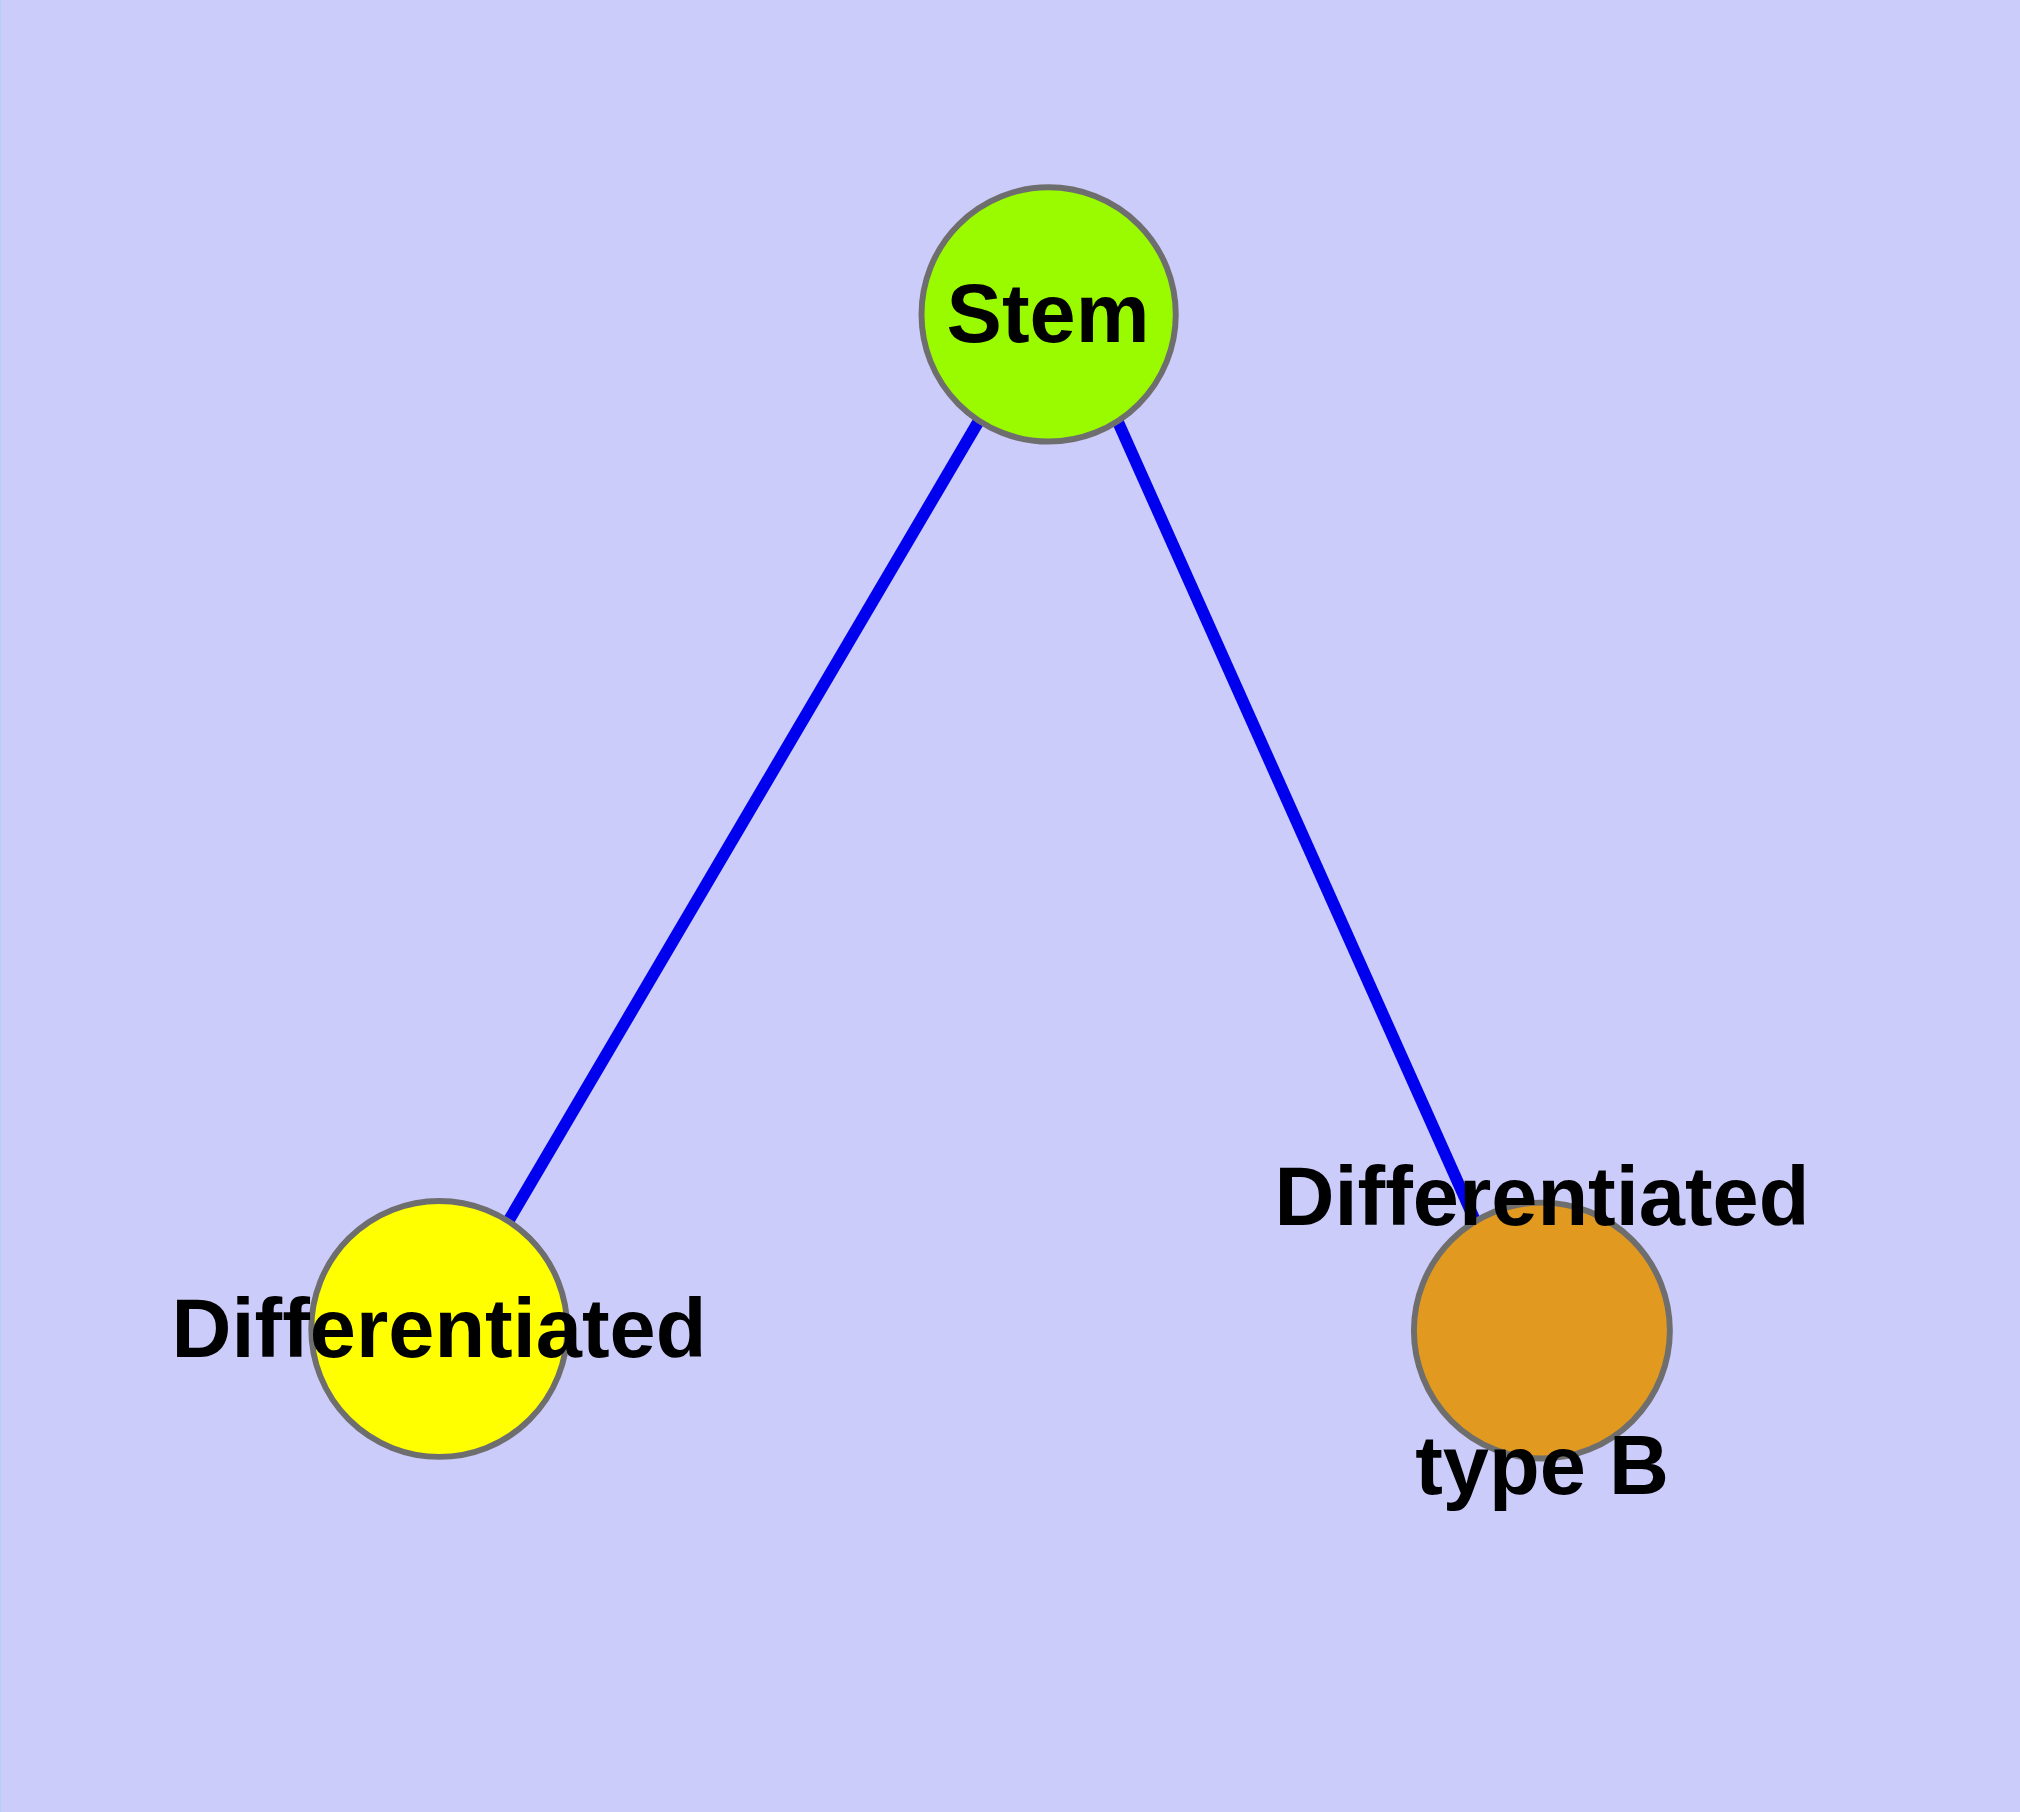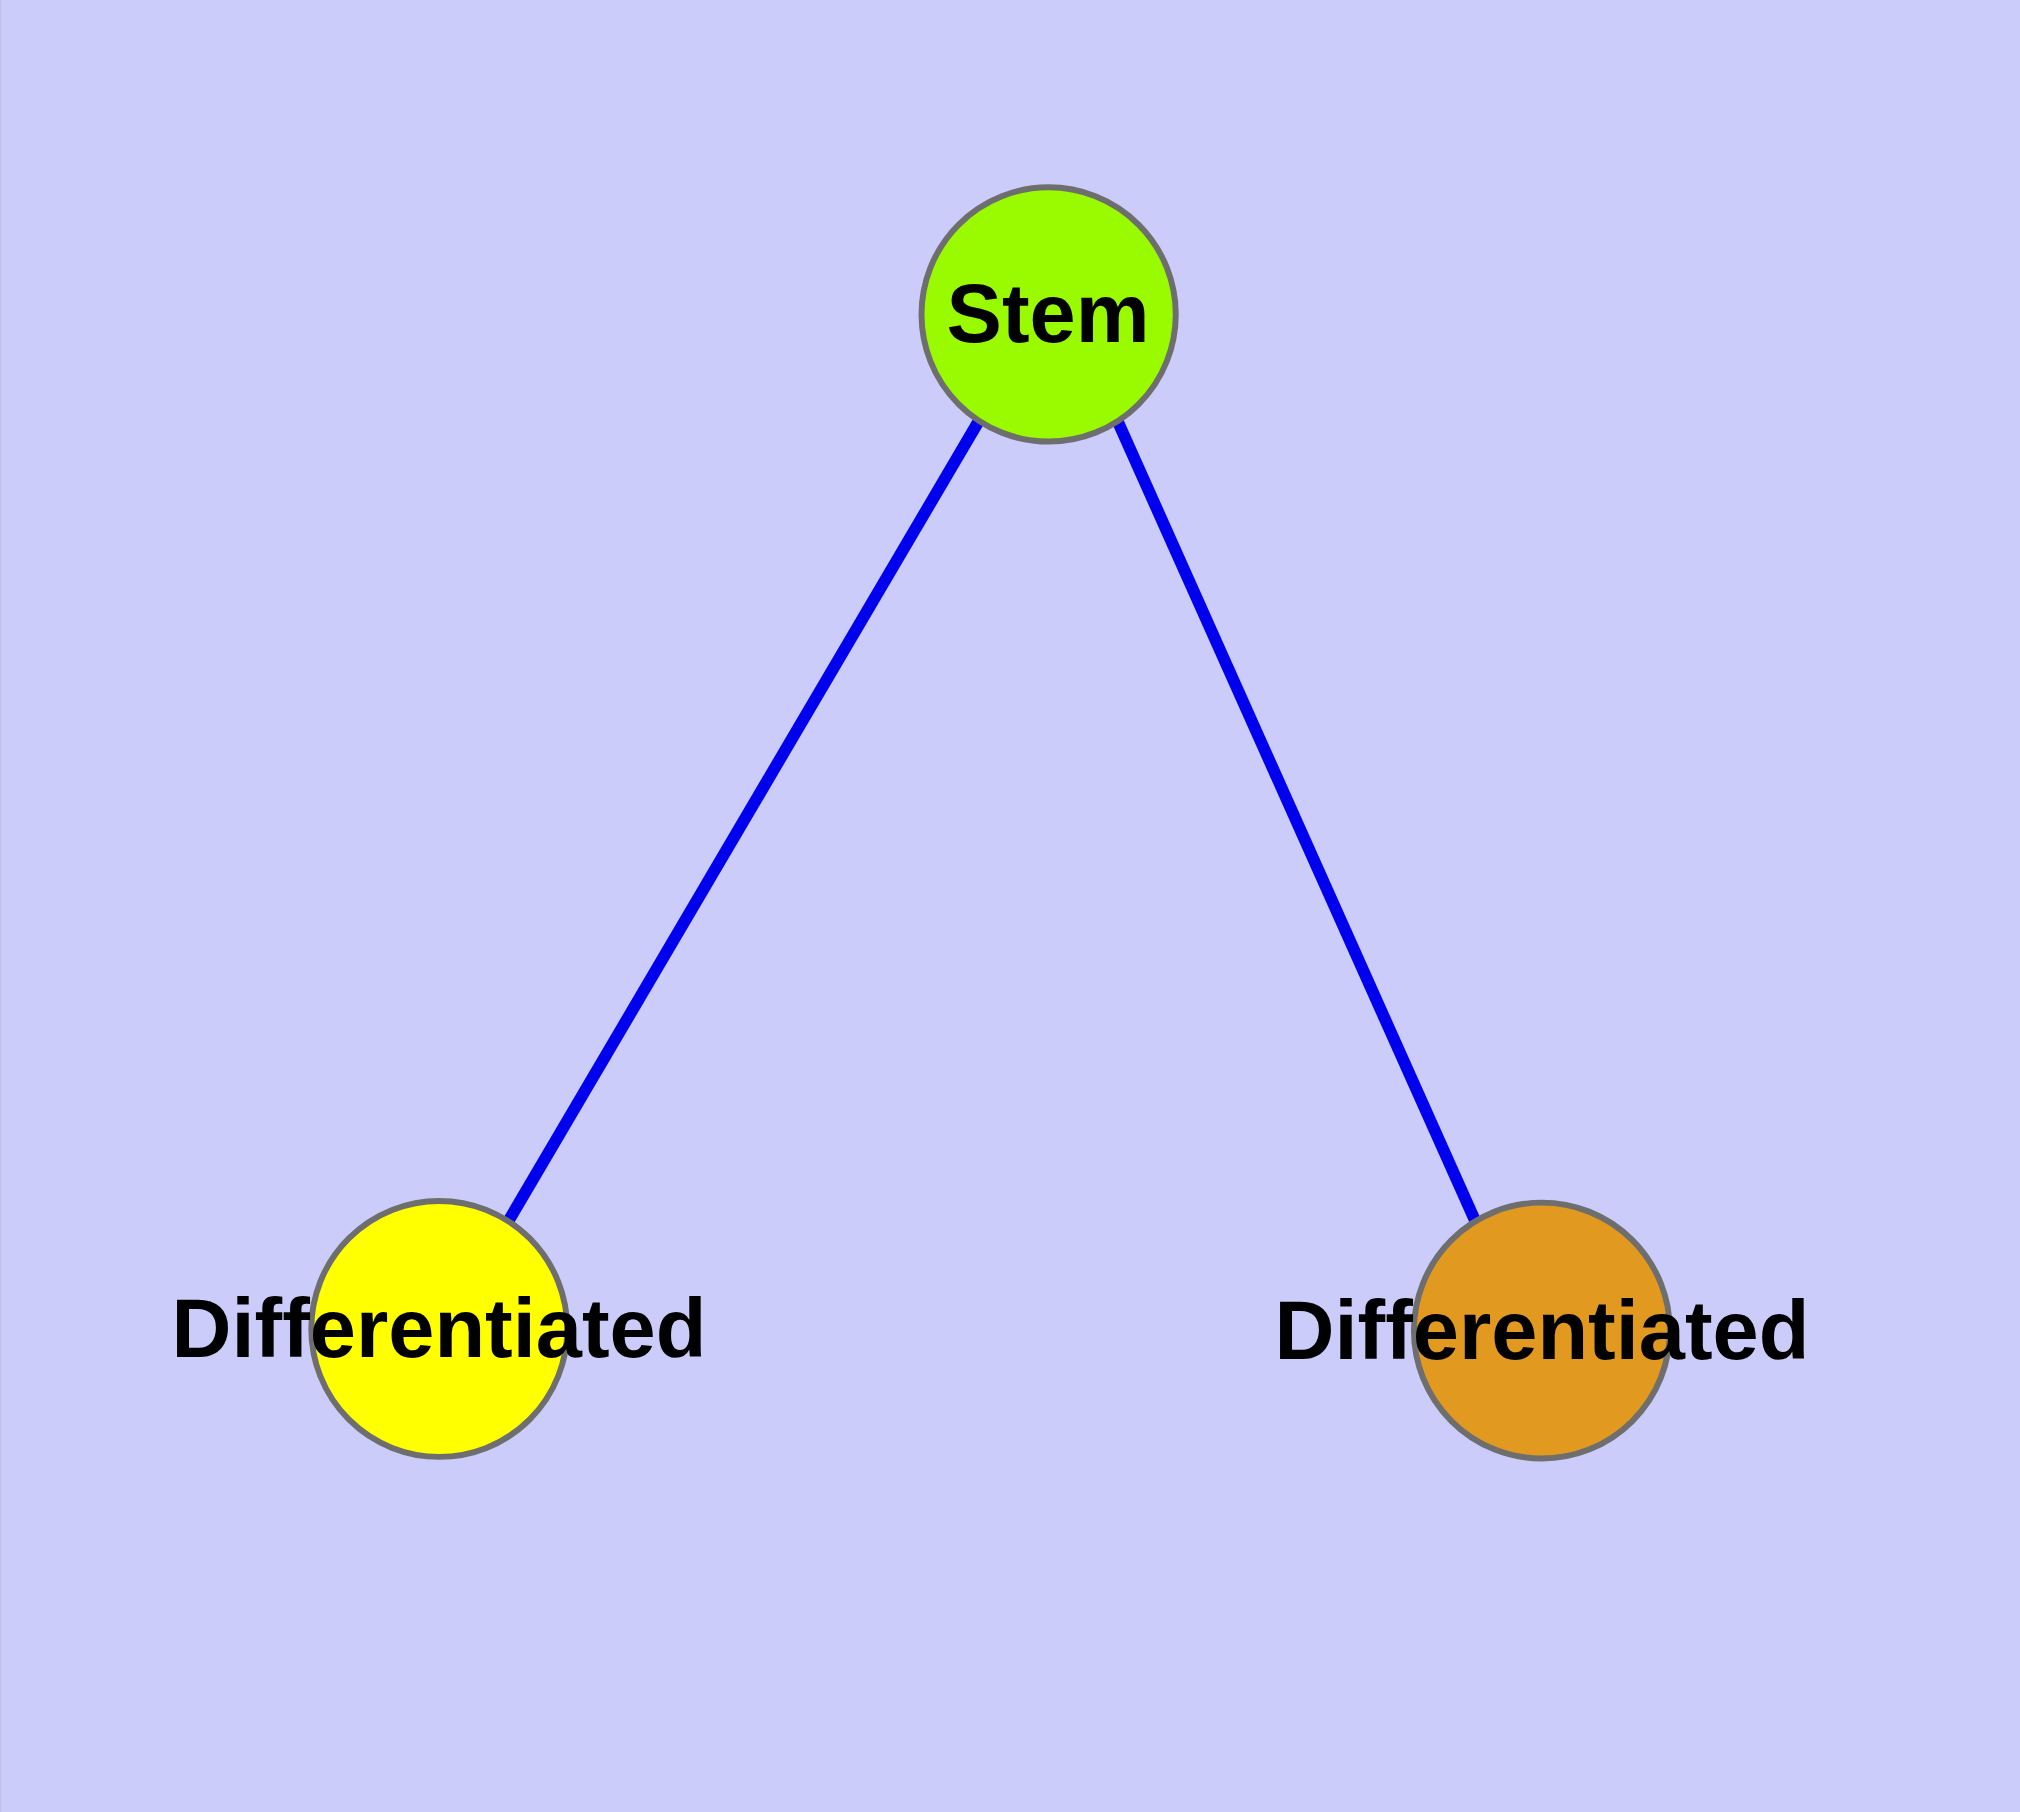--- a/index.html
+++ b/index.html
@@ -4,21 +4,21 @@
 <style>
   html, body {
     margin: 0;
     padding: 0;
     background: #ccccfa;
   }
   #canvas {
     position: relative;
     width: 2021px;
     height: 1812px;
-    background: #a3a3a3;
+    background: #5eead4;
     overflow: hidden;
     font-family: "Liberation Sans", sans-serif;
   }
   #graph-svg {
     position: absolute;
     left: 0;
     top: 0;
     width: 2021px;
     height: 1812px;
   }
@@ -74,16 +74,17 @@
   <div class="node-label" id="label-stem">
     <div>Stem</div>
   </div>
 
   <div class="node-label" id="label-type-a">
     <div>Differentiated</div>
   </div>
 
   <div class="node-label" id="label-type-b">
     <div>Differentiated</div>
+    <div>type B</div>
   </div>
 
 </div>
 
 
 </body></html>

